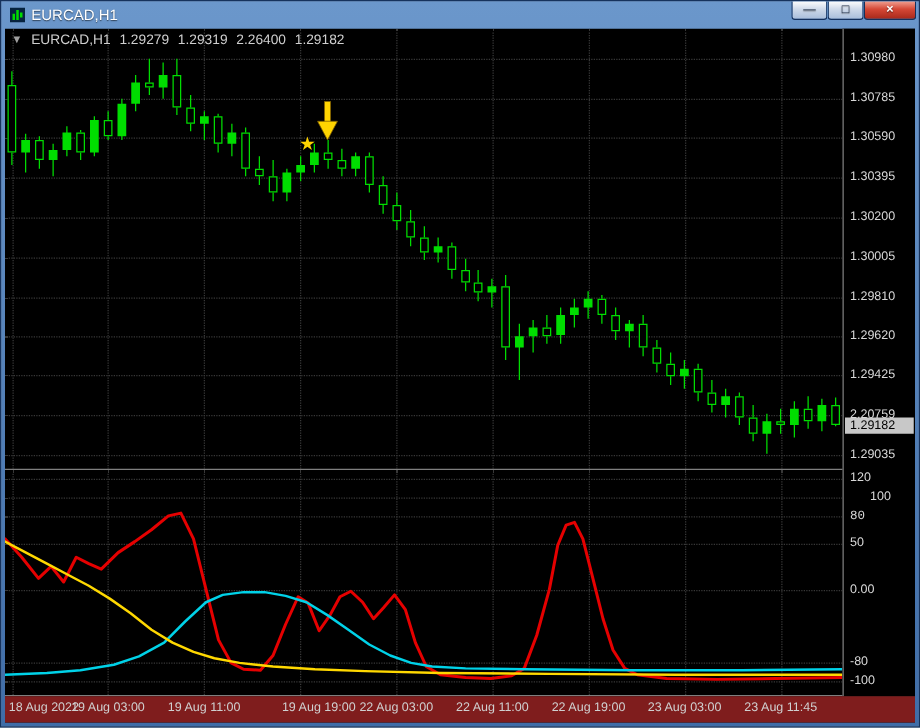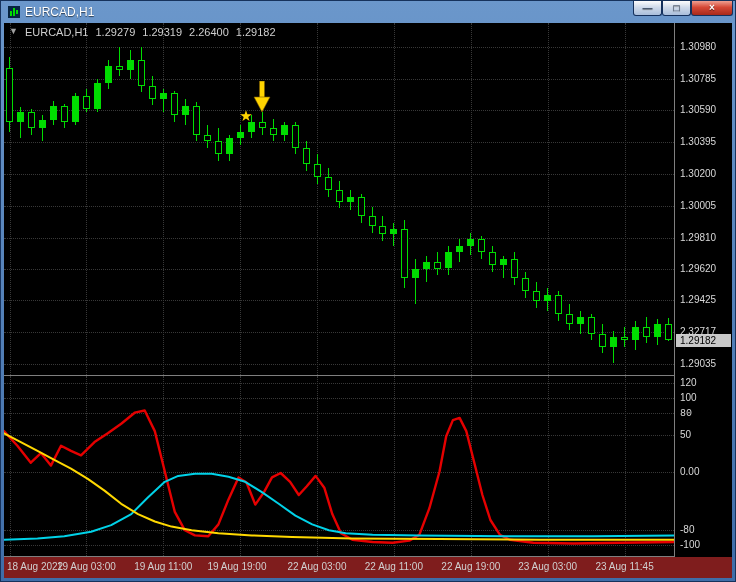--- a/index.html
+++ b/index.html
@@ -251,36 +251,36 @@
       <div class="price-tag" id="price-tag" style="top: 310.9px;">1.29182</div>
     <span class="axis-label" style="top: 17.8px;">1.30980</span>
         <span class="axis-label" style="top: 49.6px;">1.30785</span>
         <span class="axis-label" style="top: 81.4px;">1.30590</span>
         <span class="axis-label" style="top: 113.2px;">1.30395</span>
         <span class="axis-label" style="top: 145px;">1.30200</span>
         <span class="axis-label" style="top: 176.8px;">1.30005</span>
         <span class="axis-label" style="top: 208.6px;">1.29810</span>
         <span class="axis-label" style="top: 239.5px;">1.29620</span>
         <span class="axis-label" style="top: 271.3px;">1.29425</span>
-        <span class="axis-label" style="top: 303.1px;">2.32717</span>
+        <span class="axis-label" style="top: 303.1px;">2.20759</span>
         <span class="axis-label" style="top: 334.9px;">1.29035</span>
         <span class="axis-label" style="top: 354.3px;">120</span>
-        <span class="axis-label" style="top: 369px;">100</span>
+        <span class="axis-label" style="top: 369px; margin-left: 16px;">100</span>
         <span class="axis-label" style="top: 385px; font-family: Liberation Mono, monospace;">80</span>
         <span class="axis-label" style="top: 405.8px;">50</span>
         <span class="axis-label" style="top: 442.5px;">0.00</span>
         <span class="axis-label" style="top: 501.3px;">-80</span>
         <span class="axis-label" style="top: 516px;">-100</span>
       </div>
 
     <div class="time-axis" id="time-axis">
         <span class="time-label" style="left: 3px;">18 Aug 2022</span>
         <span class="time-label" style="left: 82.4px; transform: translateX(-50%);">19 Aug 03:00</span>
         <span class="time-label" style="left: 159.3px; transform: translateX(-50%);">19 Aug 11:00</span>
-        <span class="time-label" style="left: 233px; transform: translateX(-50%);">19 Aug 19:00</span>
+        <span class="time-label" style="left: 251px; transform: translateX(-50%);">19 Aug 19:00</span>
         <span class="time-label" style="left: 313px; transform: translateX(-50%);">22 Aug 03:00</span>
         <span class="time-label" style="left: 389.9px; transform: translateX(-50%);">22 Aug 11:00</span>
         <span class="time-label" style="left: 466.8px; transform: translateX(-50%);">22 Aug 19:00</span>
         <span class="time-label" style="left: 543.7px; transform: translateX(-50%);">23 Aug 03:00</span>
         <span class="time-label" style="left: 620.6px; transform: translateX(-50%);">23 Aug 11:45</span>
       </div>
 
   </div>
 </div>
 

